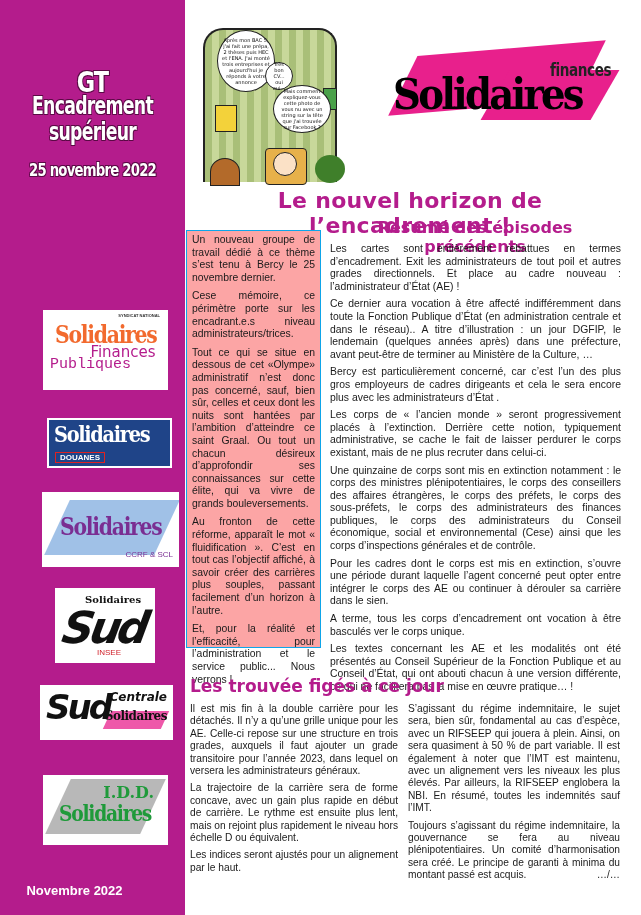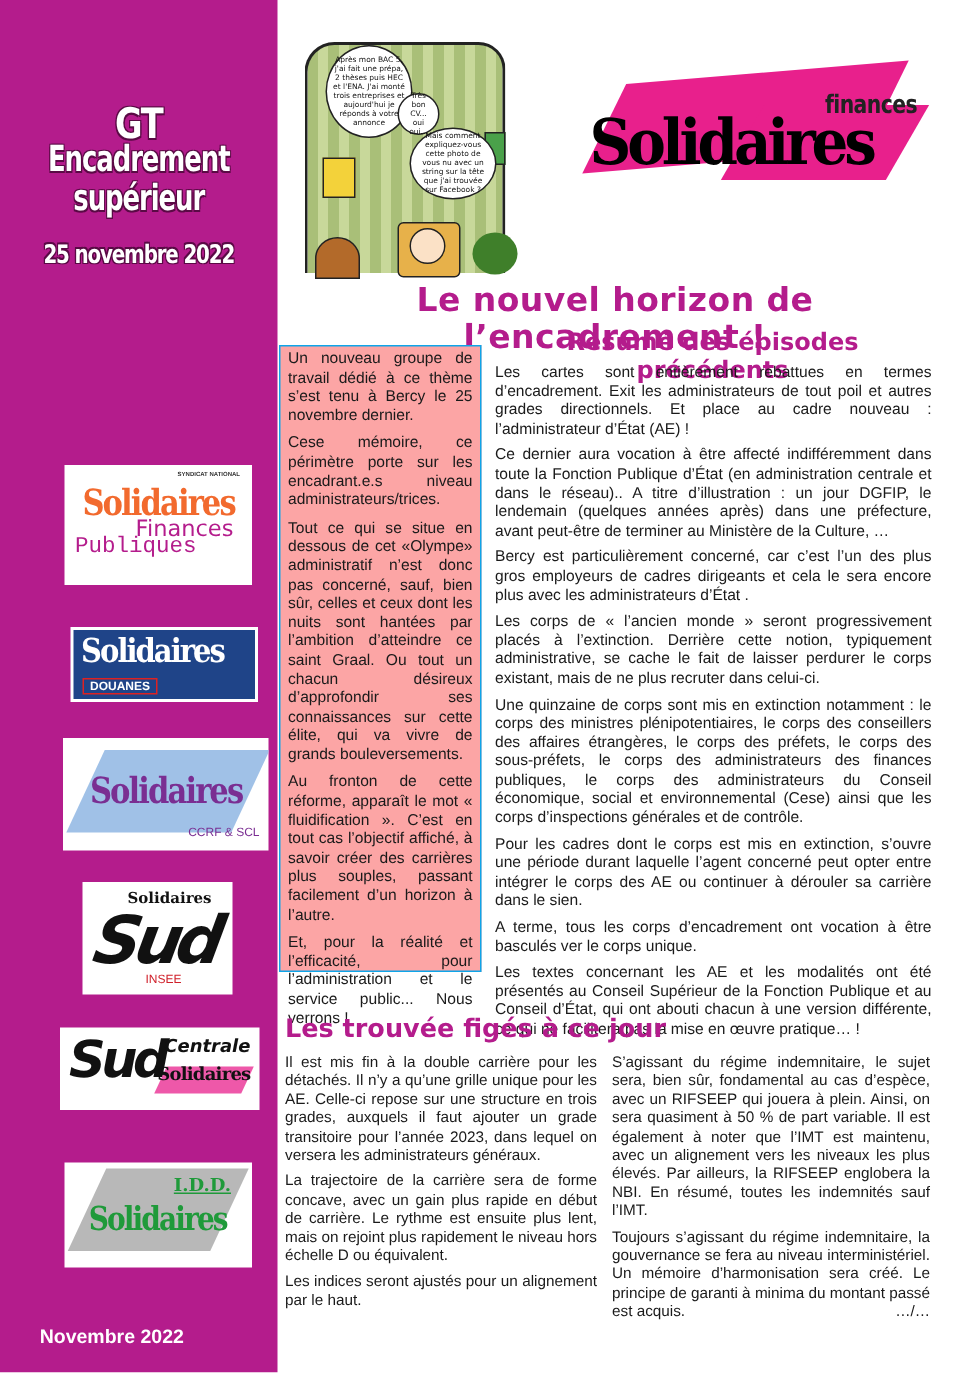--- a/index.html
+++ b/index.html
@@ -117,21 +117,21 @@
 
   <div class="logo" style="left:40px;top:685px;width:133px;height:55px;">
     <div style="position:absolute;left:6px;top:2px;font-family:'DejaVu Sans',sans-serif;font-style:italic;font-weight:bold;font-size:34px;color:#111;letter-spacing:-3px;">Sud</div>
     <div style="position:absolute;right:6px;top:5px;font-family:'DejaVu Sans',sans-serif;font-style:italic;font-weight:bold;font-size:12px;color:#111;">Centrale</div>
     <div style="position:absolute;right:8px;top:26px;width:58px;height:18px;background:#e8208c;opacity:0.75;transform:skewX(-25deg);"></div>
     <div style="position:absolute;right:6px;top:24px;font-family:'DejaVu Serif',serif;font-weight:bold;font-size:12px;color:#111;letter-spacing:-0.5px;">Solidaires</div>
   </div>
 
   <div class="logo" style="left:43px;top:775px;width:125px;height:70px;">
     <div style="position:absolute;left:15px;top:4px;width:95px;height:55px;background:#b8b8b8;transform:skewX(-25deg);"></div>
-    <div style="position:absolute;right:14px;top:8px;font-family:'DejaVu Serif',serif;font-weight:bold;font-size:12px;color:#1f9a3a;text-decoration:underline;">I.D.D.</div>
+    <div style="position:absolute;right:14px;top:8px;font-family:'DejaVu Serif',serif;font-weight:bold;font-size:16px;color:#1f9a3a;">I.D.D.</div>
     <div style="position:relative;font-family:'DejaVu Serif',serif;font-weight:bold;font-size:22px;color:#1f9a3a;letter-spacing:-1.5px;transform:scaleX(0.85);margin-top:6px;">Solidaires</div>
   </div>
 
   <div class="sb-footer">Novembre 2022</div>
 </div>
 
 <div class="comic">
   <div class="comic-panel">
     <div style="position:absolute;left:10px;top:75px;width:20px;height:25px;background:#f3d23a;border:1.5px solid #222;"></div>
     <div style="position:absolute;left:118px;top:58px;width:12px;height:20px;background:#4aa14a;border:1.5px solid #222;"></div>
@@ -175,14 +175,14 @@
 </div>
 
 <div class="section2">Les trouvée figés à ce jour</div>
 <div class="col-a">
   <p>Il est mis fin à la double carrière pour les détachés. Il n’y a qu’une grille unique pour les AE. Celle-ci repose sur une structure en trois grades, auxquels il faut ajouter un grade transitoire pour l’année 2023, dans lequel on versera les administrateurs généraux.</p>
   <p>La trajectoire de la carrière sera de forme concave, avec un gain plus rapide en début de carrière. Le rythme est ensuite plus lent, mais on rejoint plus rapidement le niveau hors échelle D ou équivalent.</p>
   <p>Les indices seront ajustés pour un alignement par le haut.</p>
 </div>
 <div class="col-b">
   <p>S’agissant du régime indemnitaire, le sujet sera, bien sûr, fondamental au cas d’espèce, avec un RIFSEEP qui jouera à plein. Ainsi, on sera quasiment à 50 % de part variable. Il est également à noter que l’IMT est maintenu, avec un alignement vers les niveaux les plus élevés. Par ailleurs, la RIFSEEP englobera la NBI. En résumé, toutes les indemnités sauf l’IMT.</p>
-  <p><span>Toujours s’agissant du régime indemnitaire, la gouvernance se fera au niveau interministériel. Un mémoire d’harmonisation sera créé. Le principe de garanti à minima du montant passé est acquis.</span> <span class="cont">…/…</span></p>
+  <p><span>Toujours s’agissant du régime indemnitaire, la gouvernance se fera au niveau plénipotentiaires. Un comité d’harmonisation sera créé. Le principe de garanti à minima du montant passé est acquis.</span> <span class="cont">…/…</span></p>
 </div>
 
 </body></html>

